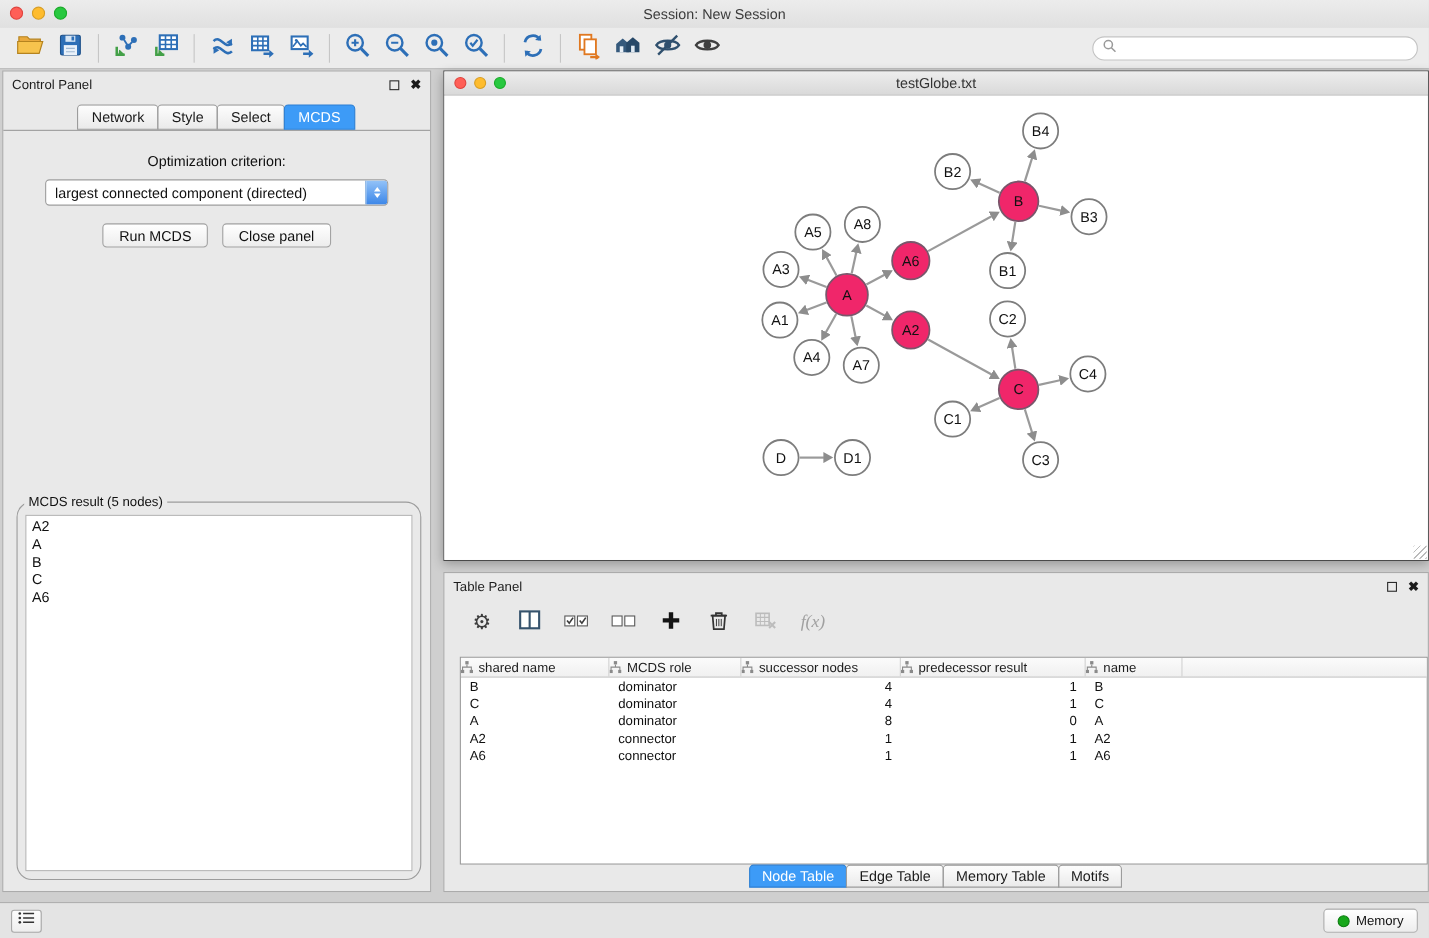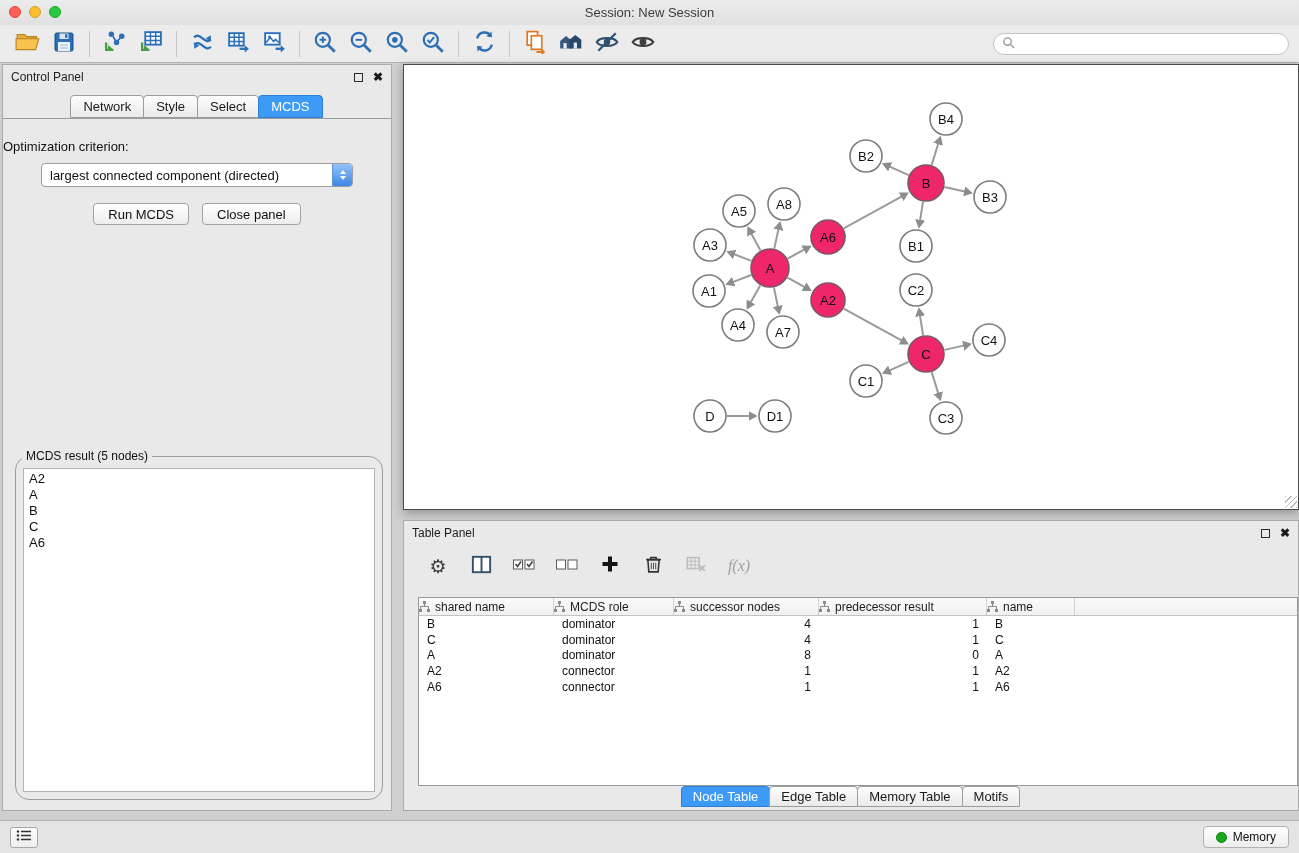--- a/index.html
+++ b/index.html
@@ -35,21 +35,21 @@
   .close-x { font-size:12px; font-weight:bold; color:#1a1a1a; line-height:1; }
 
   
   .control-panel { position:absolute; left:2px; top:64px; width:390px; height:747px;
     background:#e9e9e9; border:1px solid #ababab; }
   .cp-tabs { display:flex; justify-content:center; align-items:flex-end; padding-top:6px;
     border-bottom:1px solid #9c9c9c; }
   .tab { font-size:13px; padding:3px 12px 3px; border:1px solid #9c9c9c; margin-left:-1px;
     background:linear-gradient(#fdfdfd,#eaeaea); color:#1a1a1a; border-radius:4px 4px 0 0; cursor:default; }
   .tab.active { background:#3d9bf7; color:#fff; border-color:#2d7fd3; }
-  .opt-label { text-align:left; margin-top:20px; font-size:13px; color:#101010; }
+  .opt-label { text-align:center; margin-top:20px; font-size:13px; color:#101010; }
   .combo { margin:9px auto 16px; width:312px; height:24px; background:#fff; border:1px solid #9d9d9d;
     border-radius:4px; display:flex; align-items:center; position:relative; font-size:13px;
     padding:0 26px 0 8px; color:#111; }
   .combo-text { overflow:hidden; white-space:nowrap; }
   .combo-btn { position:absolute; right:0; top:0; width:20px; height:22px;
     background:linear-gradient(#93c3f8,#3c86e8); border-left:1px solid #5e97d8;
     border-radius:0 3px 3px 0; display:flex; flex-direction:column; align-items:center;
     justify-content:center; gap:2px; }
   .arr-up { width:0; height:0; border-left:3.5px solid transparent; border-right:3.5px solid transparent;
     border-bottom:4px solid #fff; }
@@ -326,20 +326,28 @@
           <div class="result-item">A2</div>
           <div class="result-item">A</div>
           <div class="result-item">B</div>
           <div class="result-item">C</div>
           <div class="result-item">A6</div>
         </div>
     </div>
   </div>
 
   <div class="net-window">
+    <div class="net-titlebar">
+      <div class="net-traffic">
+        <span class="tl small red"></span>
+        <span class="tl small yellow"></span>
+        <span class="tl small green"></span>
+      </div>
+      <span>testGlobe.txt</span>
+    </div>
     <div class="net-canvas">
       <svg id="graph-svg" viewBox="0 0 894 422">
           <defs>
             <marker id="arr" viewBox="0 0 10 10" refX="0.5" refY="5" markerWidth="10" markerHeight="10" orient="auto" markerUnits="userSpaceOnUse">
               <path d="M0 0 L9 5 L0 10 z" fill="#8d8d8d"></path>
             </marker>
           </defs>
           <line x1="356.4445610618003" y1="163.43032195234252" x2="347.42207061965956" y2="146.84058146195474" stroke="#9a9a9a" stroke-width="2" marker-end="url(#arr)"></line>
           <line x1="370.27393757610866" y1="161.46199965207478" x2="374.44388115105875" y2="142.3994004523028" stroke="#9a9a9a" stroke-width="2" marker-end="url(#arr)"></line>
           <line x1="347.325077653959" y1="173.84127976735095" x2="330.2773990498533" y2="167.30633630244375" stroke="#9a9a9a" stroke-width="2" marker-end="url(#arr)"></line>

